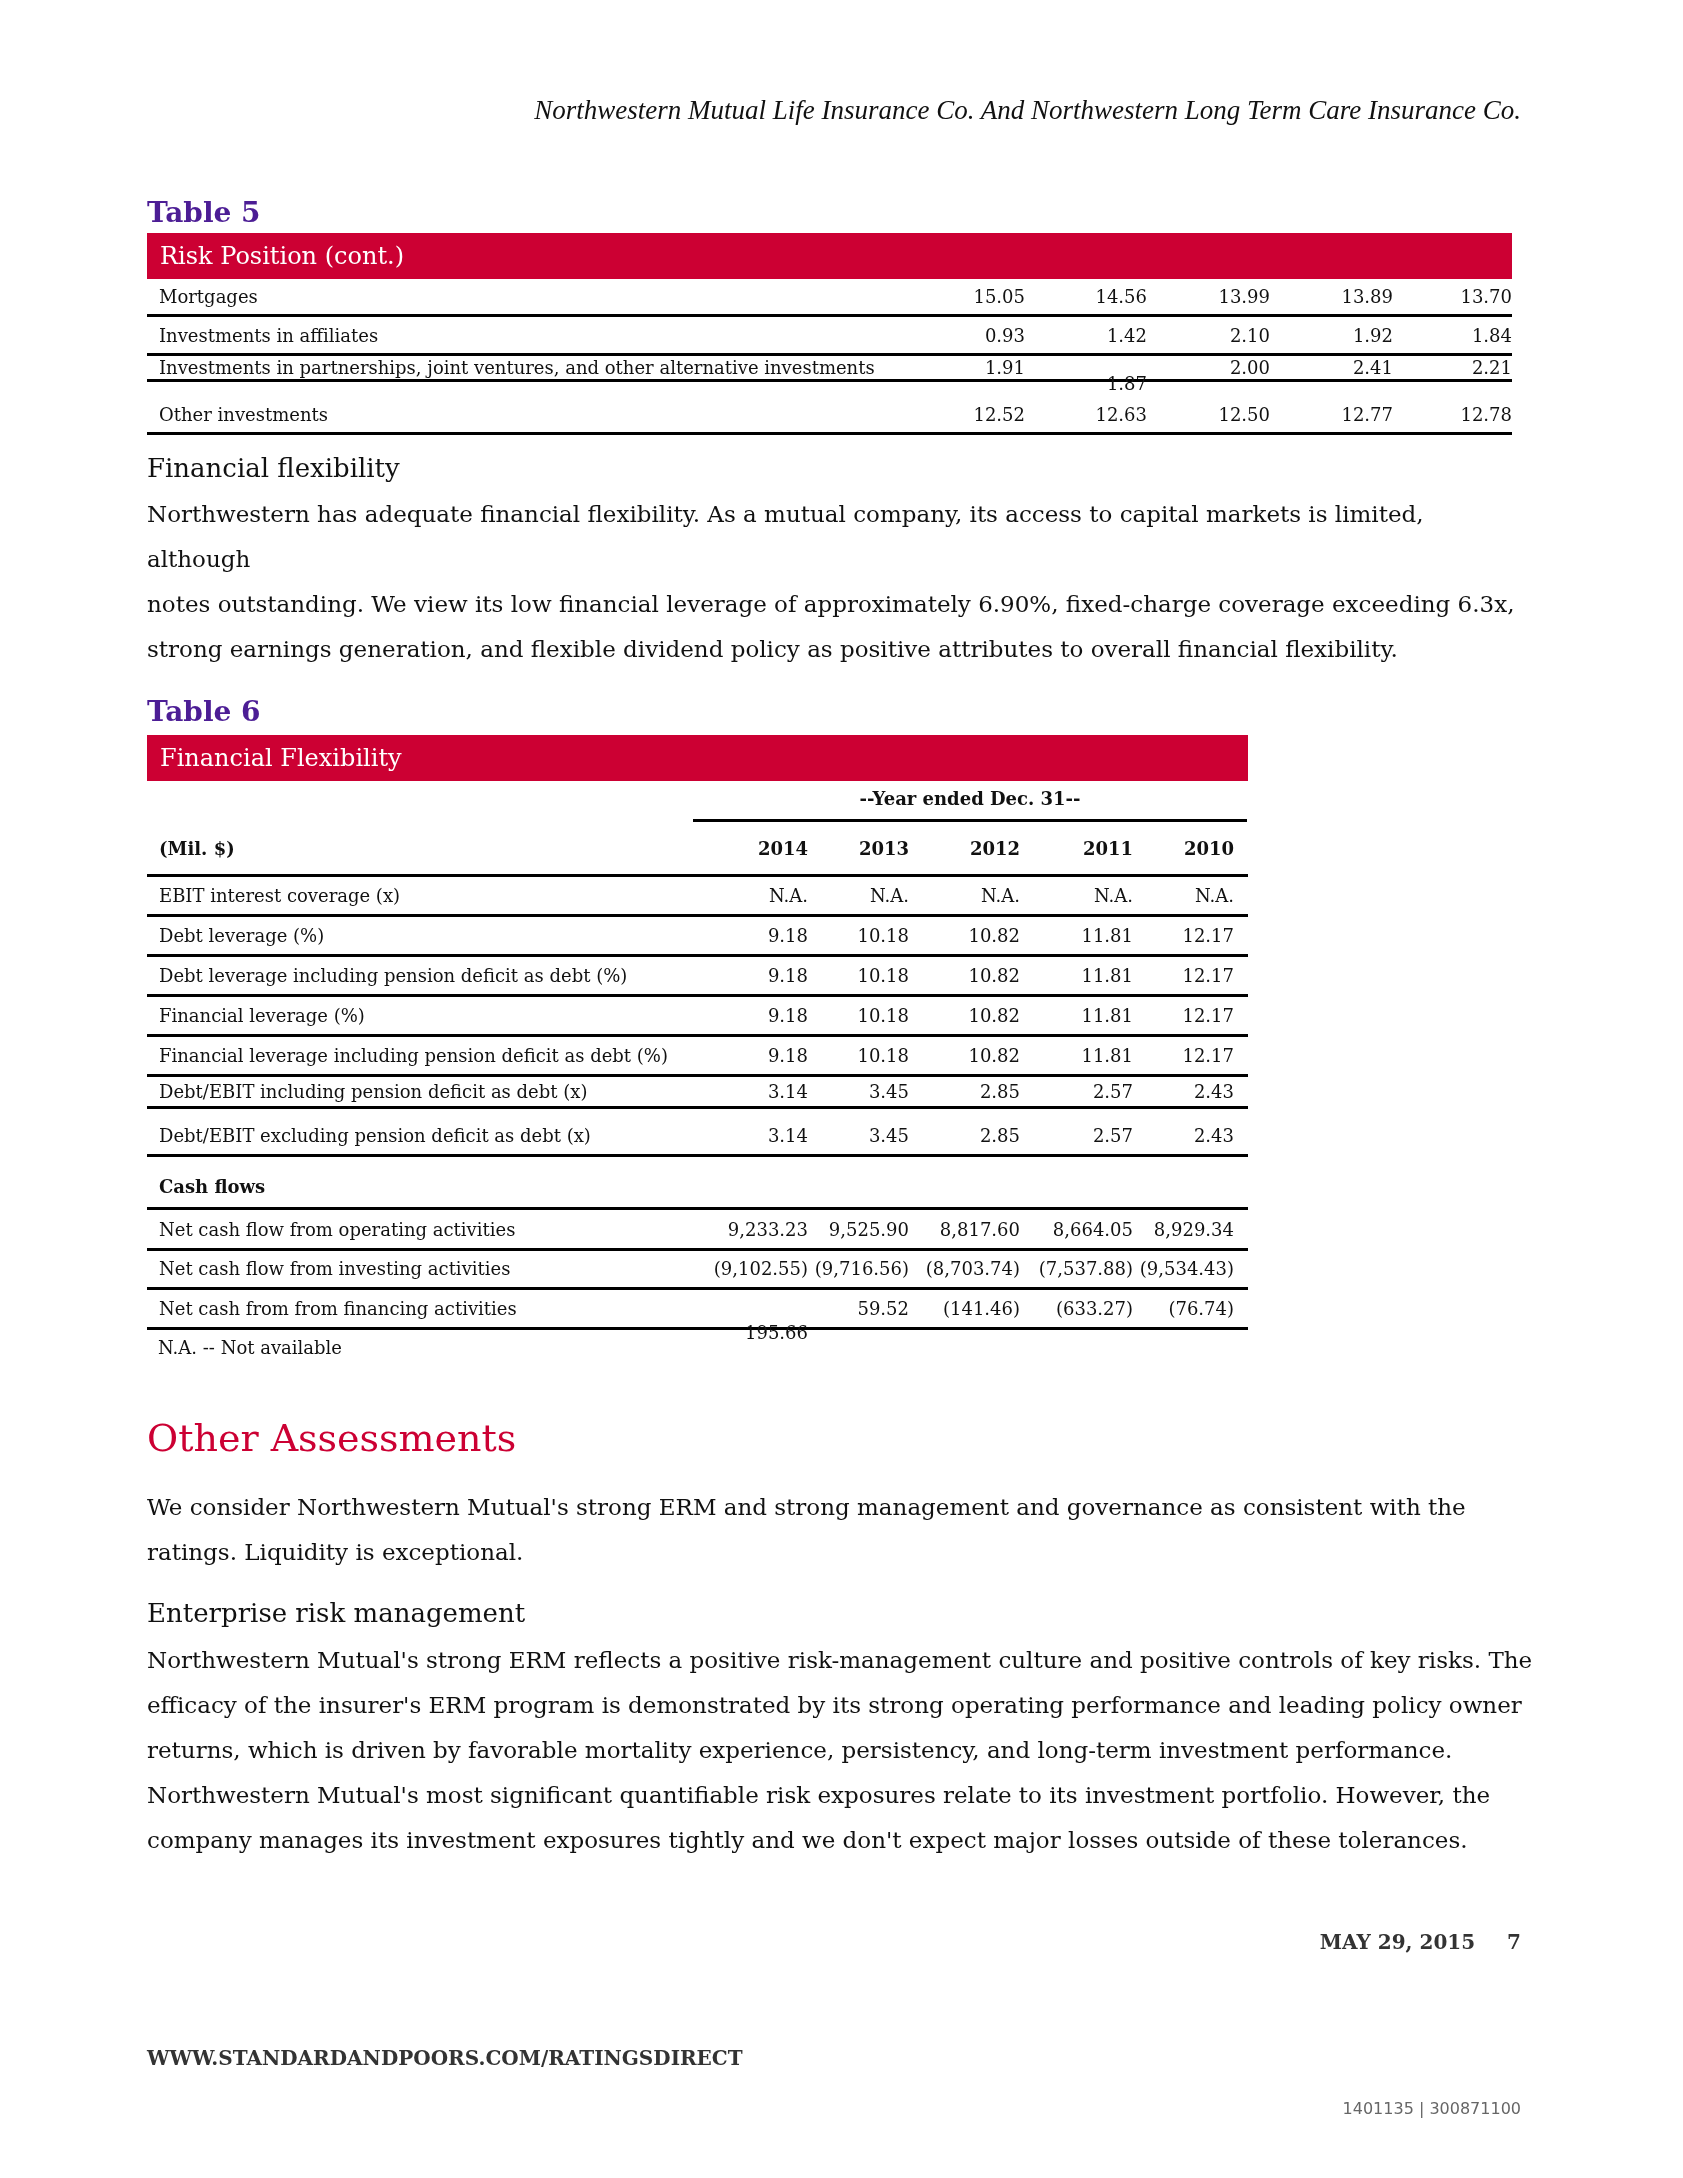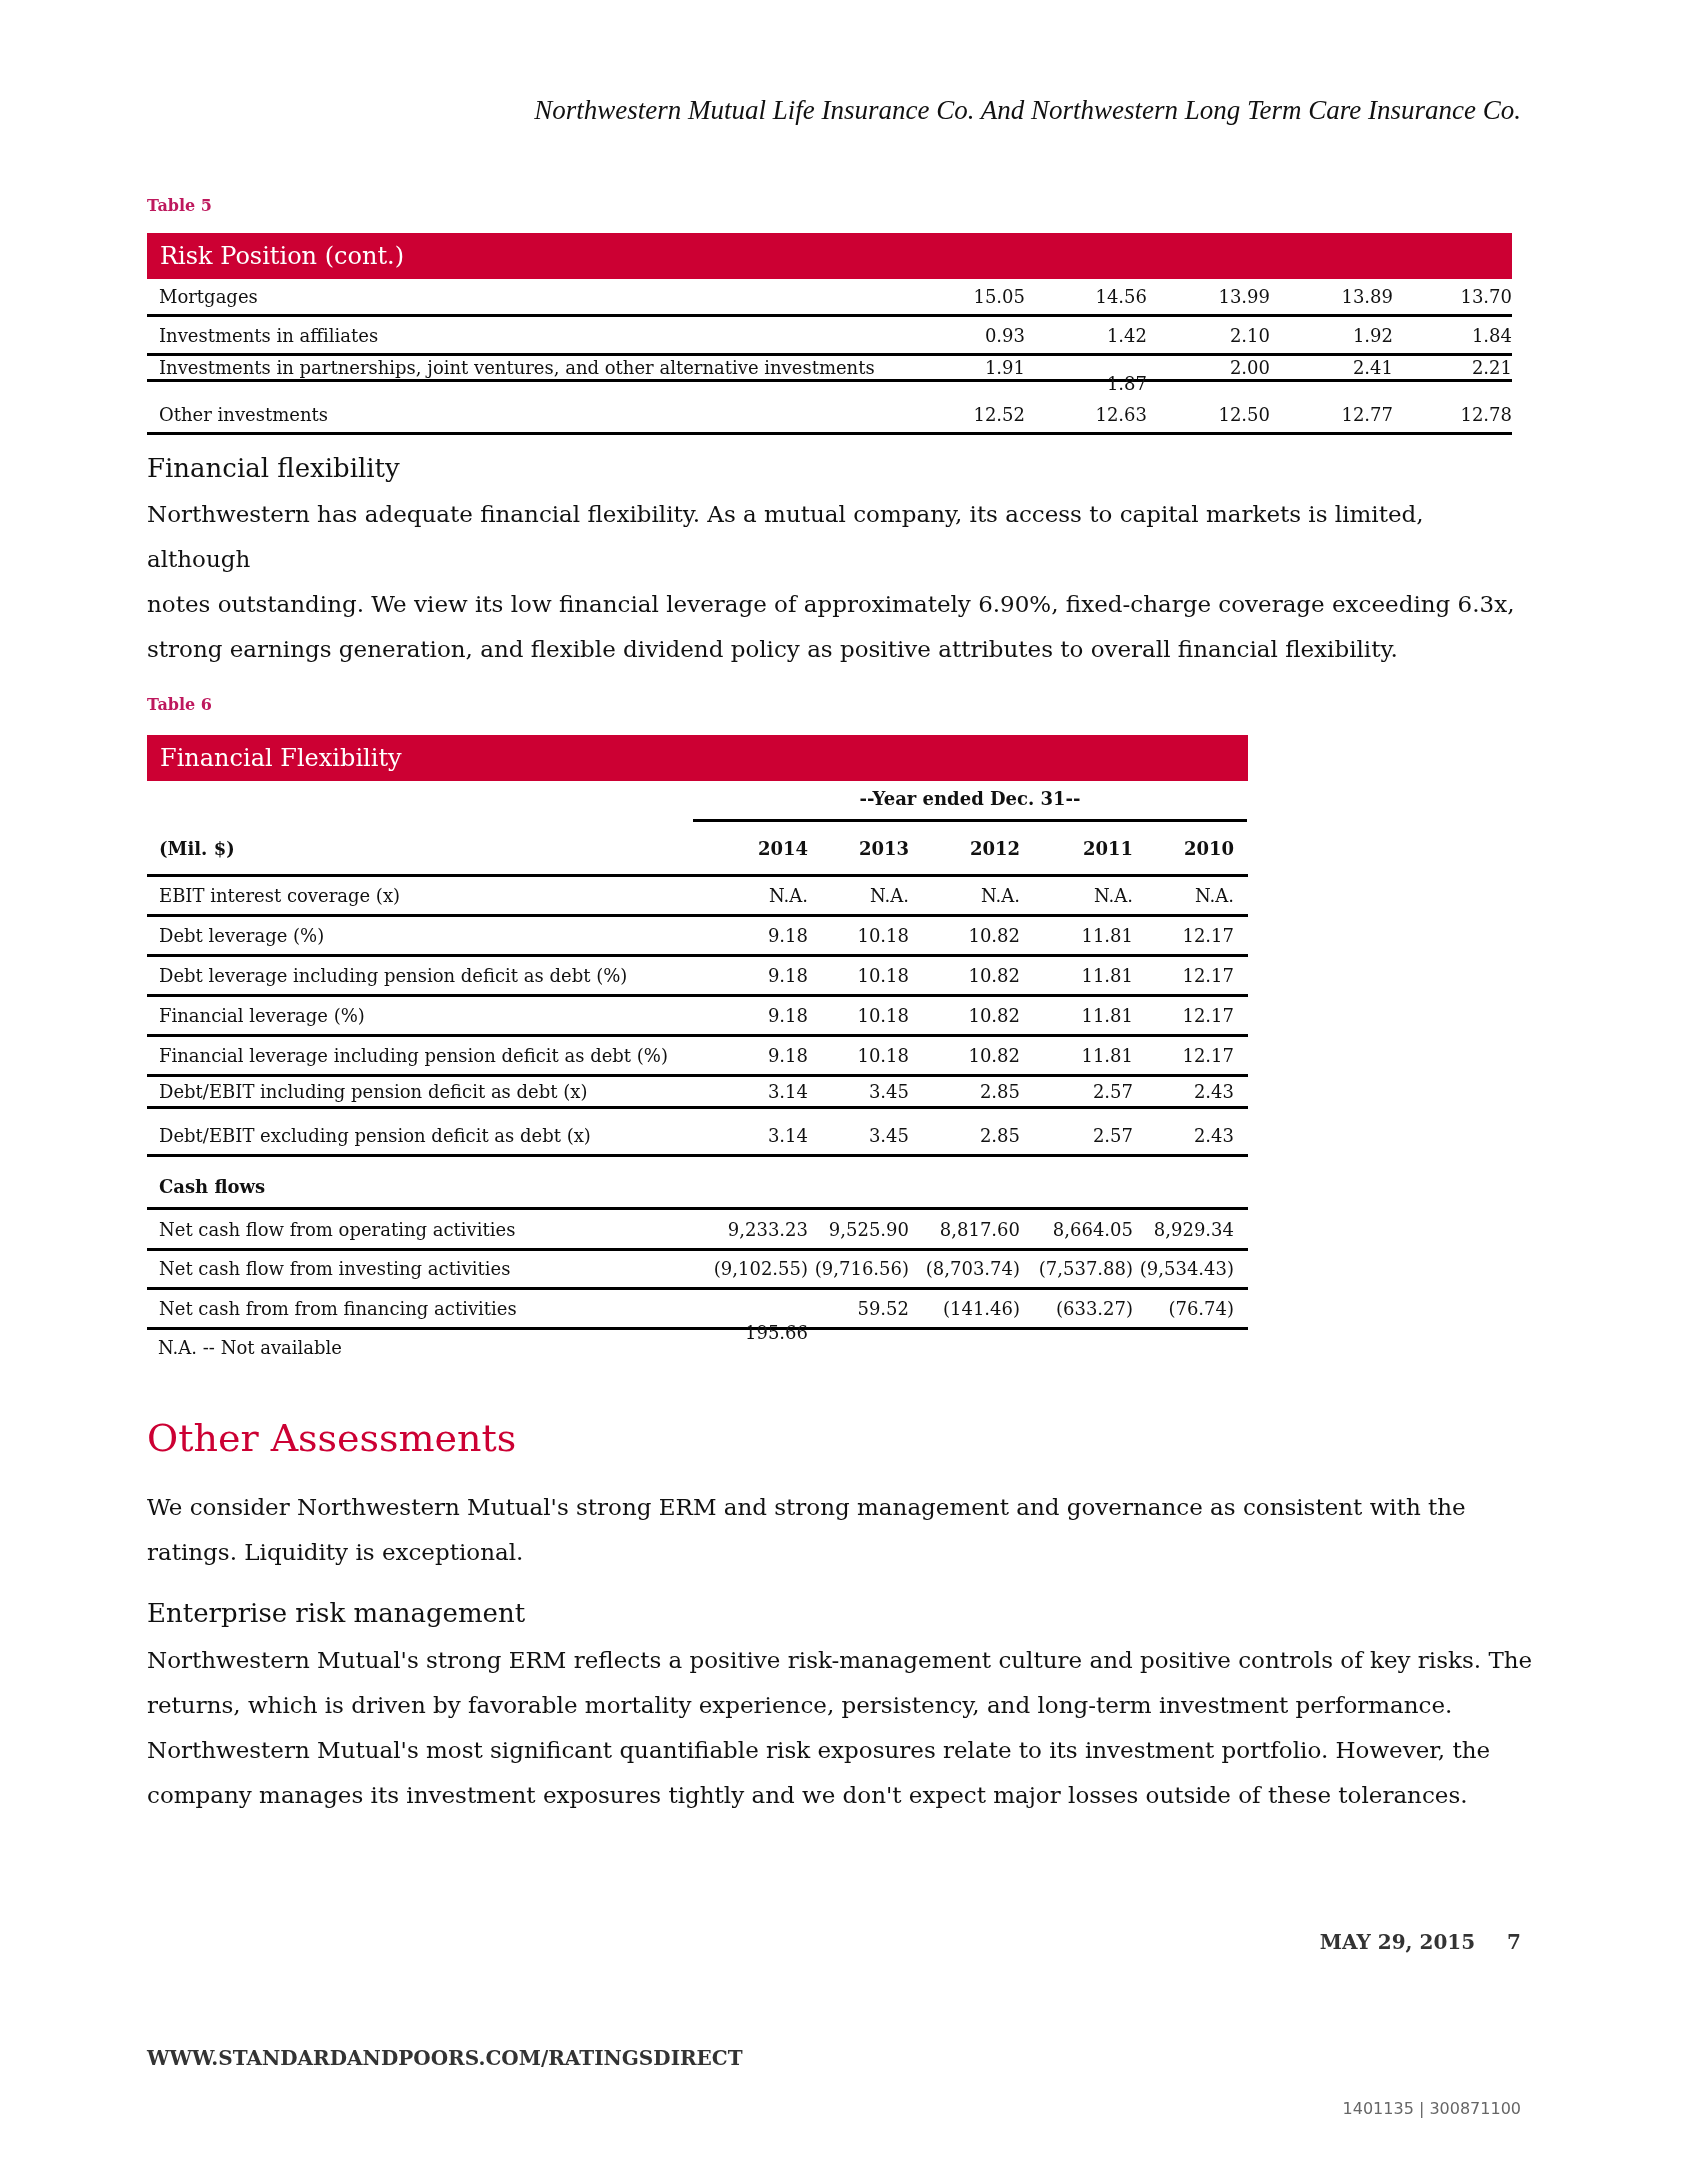--- a/index.html
+++ b/index.html
@@ -1,19 +1,19 @@
 <!DOCTYPE html>
 <html><head>
 <meta charset="utf-8">
 <style>
   html, body { margin: 0; padding: 0; background: #ffffff; }
   body { width: 1683px; height: 2178px; position: relative; font-family: "DejaVu Serif", "Liberation Serif", serif; color: #111; overflow: hidden; }
   .abs { position: absolute; }
   .running-header { left: 297px; width: 1224px; top: 95px; text-align: right; font-family: "Liberation Serif", serif; font-style: italic; font-size: 27px; color: #111; }
-  .table-label { font-family: "DejaVu Serif", serif; font-weight: bold; font-size: 16px; color: #be185d; }
+  .table-label { font-family: "DejaVu Serif", serif; font-weight: bold; font-size: 28px; color: #4c1d95; }
   .red-bar { background: #CC0033; color: #ffffff; font-family: "DejaVu Serif", serif; font-size: 24px; box-sizing: border-box; padding-left: 13px; display: flex; align-items: center; }
   .row { position: absolute; display: flex; align-items: center; box-sizing: border-box; border-bottom: 3px solid #000; font-family: "DejaVu Serif", serif; font-size: 18px; }
   .row .lbl { position: absolute; left: 12px; white-space: nowrap; }
   .row .num { position: absolute; text-align: right; white-space: nowrap; }
   .t5 .num { width: 119px; }
   .t6 .num { width: 129px; }
   .bold { font-weight: bold; }
   .h2 { font-family: "DejaVu Serif", serif; font-size: 26px; font-weight: normal; color: #111; }
   .para { font-family: "DejaVu Serif", serif; font-size: 23px; line-height: 45px; color: #111; }
   .section-title { font-family: "DejaVu Serif", serif; font-size: 38px; color: #CC0033; }
@@ -183,20 +183,21 @@
 
 <div class="abs section-title" style="left:147px; top:1416px;">Other Assessments</div>
 <div class="abs para" style="left:147px; top:1485px; width:1386px;">
   <div>We consider Northwestern Mutual's strong ERM and strong management and governance as consistent with the</div>
   <div>ratings. Liquidity is exceptional.</div>
 </div>
 
 <div class="abs h2" style="left:147px; top:1598px;">Enterprise risk management</div>
 <div class="abs para" style="left:147px; top:1638px; width:1406px;">
   <div>Northwestern Mutual's strong ERM reflects a positive risk-management culture and positive controls of key risks. The</div>
+  <div>efficacy of the insurer's ERM program is demonstrated by its strong operating performance and leading policy owner</div>
   <div>returns, which is driven by favorable mortality experience, persistency, and long-term investment performance.</div>
   <div>Northwestern Mutual's most significant quantifiable risk exposures relate to its investment portfolio. However, the</div>
   <div>company manages its investment exposures tightly and we don't expect major losses outside of these tolerances.</div>
 </div>
 
 <div class="abs footer-left" style="left:147px; top:2046px;">WWW.STANDARDANDPOORS.COM/RATINGSDIRECT</div>
 <div class="abs footer-right" style="right:162px; top:1930px;">
   <span>MAY 29, 2015</span>
   <span style="display:inline-block; width:18px;"></span>
   <span>7</span>

